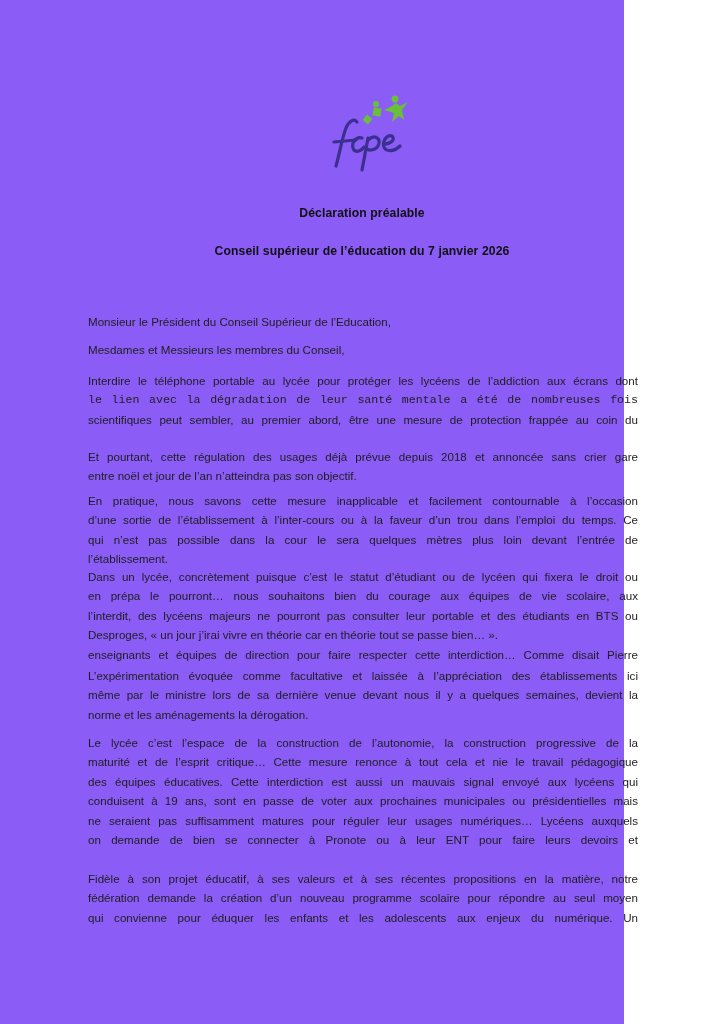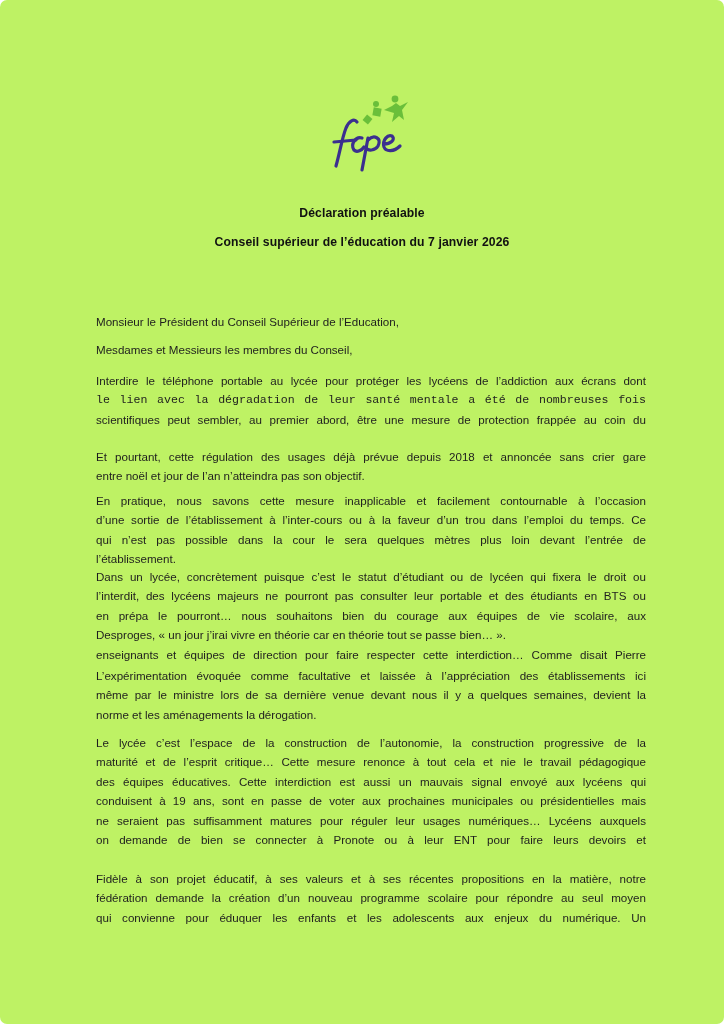--- a/index.html
+++ b/index.html
@@ -11,52 +11,50 @@
       width: 724px;
       height: 1024px;
       position: relative;
       overflow: hidden;
       font-family: "Liberation Sans", "DejaVu Sans", sans-serif;
       color: #1c1c1c;
     }
     .page {
       position: absolute;
       left: 0; top: 0;
-      width: 724px;
+      width: 624px;
       height: 1024px;
-      background: #bef264;
-      border-radius: 7px;
+      background: #8b5cf6;
     }
     .logo {
       position: absolute;
       left: 316px;
       top: 94px;
       width: 96px;
       height: 80px;
     }
     .heading {
       position: absolute;
       left: 0;
       width: 724px;
       text-align: center;
       font-weight: bold;
       font-size: 12.2px;
       color: #111111;
       letter-spacing: 0.1px;
     }
     .h1 { top: 206px; }
-    .h2 { top: 235px; }
+    .h2 { top: 244px; }
     .body-text {
       position: absolute;
       left: 88px;
       width: 550px;
       font-size: 11.6px;
       line-height: 19.4px;
       color: #1e1e1e;
-      margin-left: 8px;
     }
     .line {
       display: block;
       white-space: nowrap;
     }
     .line.j {
       text-align: justify;
       text-align-last: justify;
       white-space: normal;
     }
@@ -113,22 +111,22 @@
 
   <div class="body-text" style="top:491px;">
     <span class="line j" style="height: 19.4px; overflow: hidden;">En pratique, nous savons cette mesure inapplicable et facilement contournable à l’occasion</span>
     <span class="line j" style="height: 19.4px; overflow: hidden;">d’une sortie de l’établissement à l’inter-cours ou à la faveur d’un trou dans l’emploi du temps. Ce</span>
     <span class="line j" style="height: 19.4px; overflow: hidden;">qui n’est pas possible dans la cour le sera quelques mètres plus loin devant l’entrée de</span>
     <span class="line l">l’établissement.</span>
   </div>
 
   <div class="body-text" style="top:567px;">
     <span class="line j" style="height: 19.4px; overflow: hidden;">Dans un lycée, concrètement puisque c’est le statut d’étudiant ou de lycéen qui fixera le droit ou</span>
+    <span class="line j" style="height: 19.4px; overflow: hidden;">en prépa le pourront… nous souhaitons bien du courage aux équipes de vie scolaire, aux</span>
     <span class="line j" style="height: 19.4px; overflow: hidden;">l’interdit, des lycéens majeurs ne pourront pas consulter leur portable et des étudiants en BTS ou</span>
-    <span class="line j" style="height: 19.4px; overflow: hidden;">en prépa le pourront… nous souhaitons bien du courage aux équipes de vie scolaire, aux</span>
     <span class="line l">Desproges, « un jour j’irai vivre en théorie car en théorie tout se passe bien… ».</span>
     <span class="line j" style="height: 19.4px; overflow: hidden;">enseignants et équipes de direction pour faire respecter cette interdiction… Comme disait Pierre</span>
   </div>
 
   <div class="body-text" style="top:666px;">
     <span class="line j" style="height: 19.4px; overflow: hidden;">L’expérimentation évoquée comme facultative et laissée à l’appréciation des établissements ici</span>
     <span class="line j" style="height: 19.4px; overflow: hidden;">même par le ministre lors de sa dernière venue devant nous il y a quelques semaines, devient la</span>
     <span class="line l">norme et les aménagements la dérogation.</span>
   </div>
 

